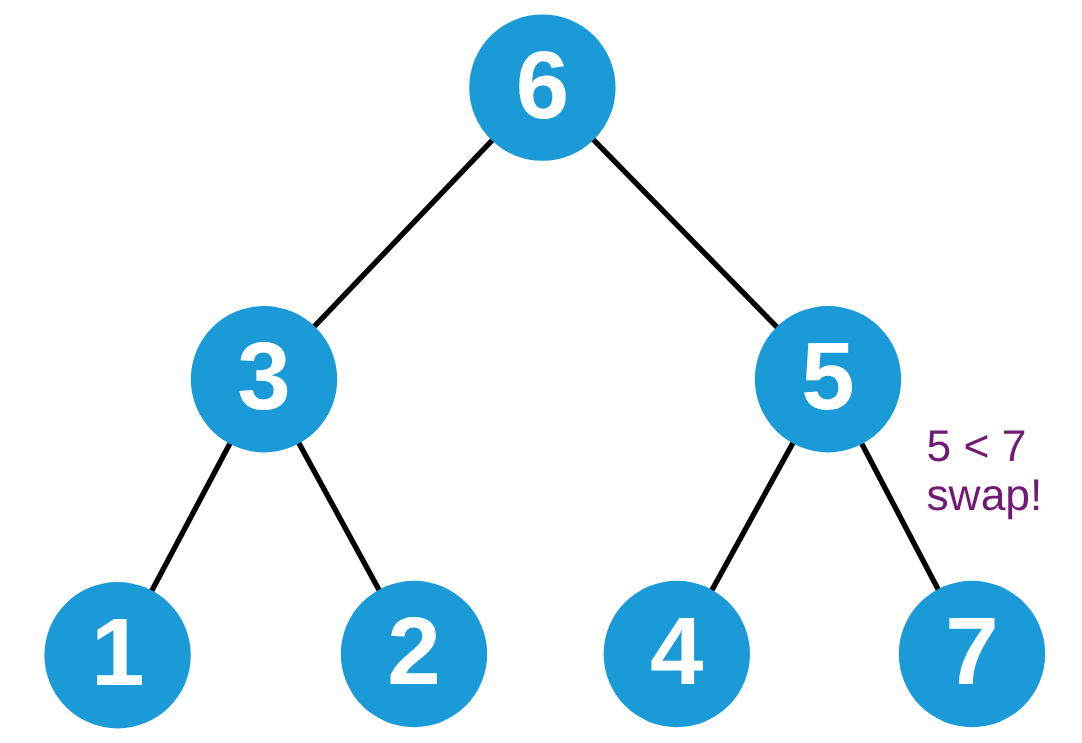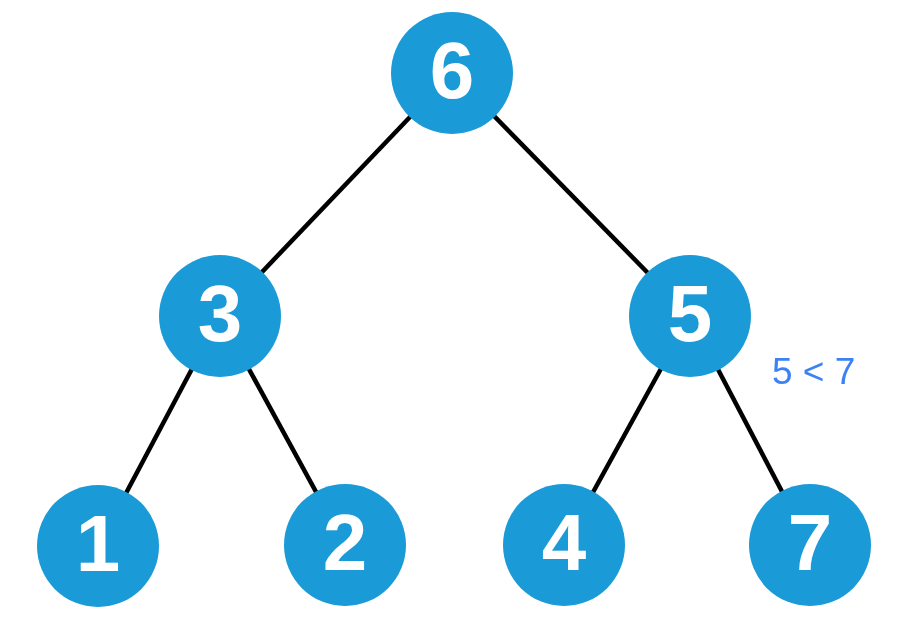--- a/index.html
+++ b/index.html
@@ -46,21 +46,21 @@
   .node-3 { left: 159px; top: 255px; }
   .node-5 { left: 629px; top: 255px; }
   .node-1 { left: 37px;  top: 485px; }
   .node-2 { left: 284px; top: 484px; }
   .node-4 { left: 503px; top: 484px; }
   .node-7 { left: 749px; top: 484px; }
   .annotation {
     position: absolute;
     left: 772px;
     top: 351px;
-    color: #3b82f6;
+    color: #701a75;
     font-size: 37px;
     font-weight: 400;
     line-height: 41px;
     white-space: nowrap;
   }
 </style>
 </head>
 <body>
 
 <div class="canvas">
@@ -91,15 +91,16 @@
   </div>
   <div class="node node-4">
     <span>4</span>
   </div>
   <div class="node node-7">
     <span>7</span>
   </div>
 
   <div class="annotation">
     <div>5 &lt; 7</div>
+    <div>swap!</div>
   </div>
 
 </div>
 
 </body></html>

